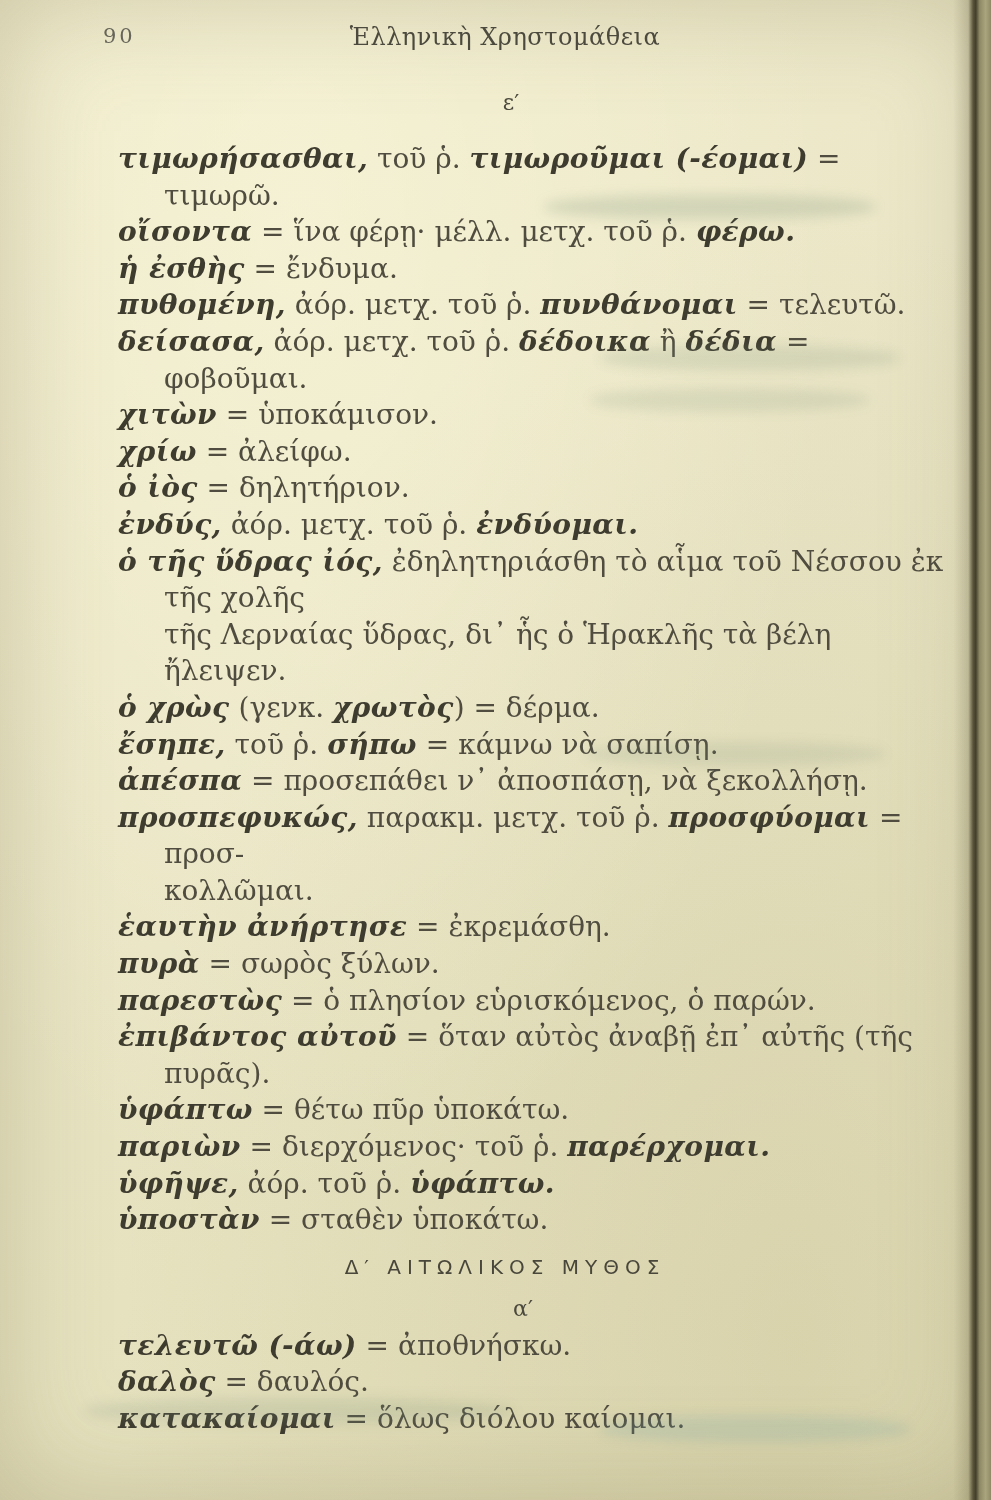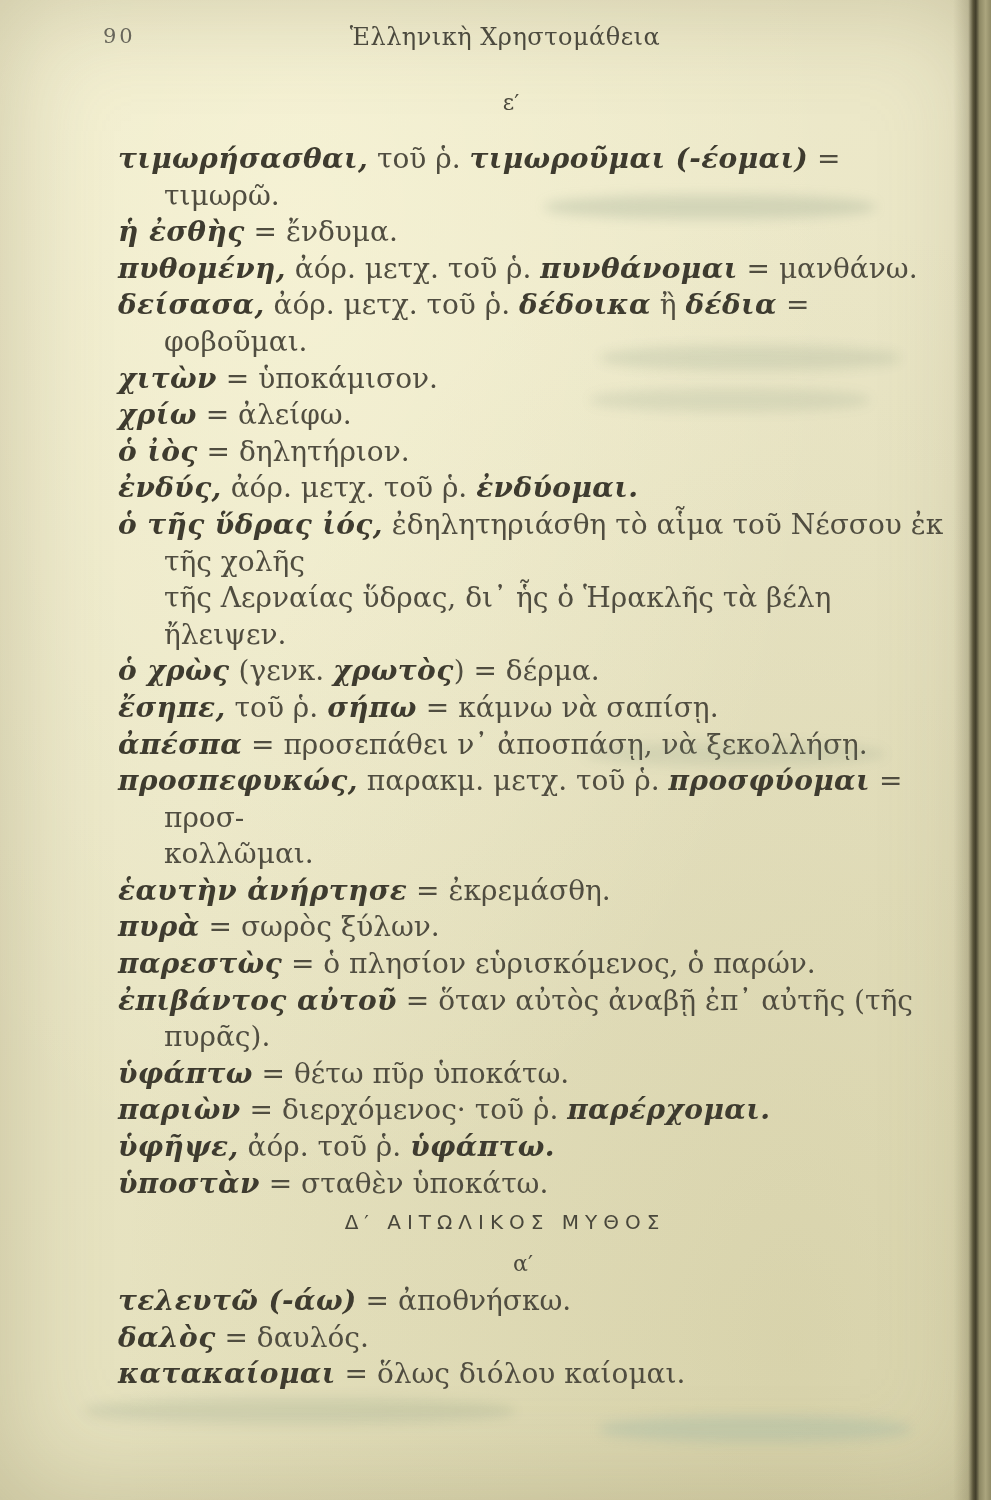--- a/index.html
+++ b/index.html
@@ -31,21 +31,21 @@
   }
   .entry {
     margin:0; font-size:28px; line-height:36.6px;
     padding-left:46px; text-indent:-46px;
   }
   .hw { font-weight:bold; font-style:italic; color:#3e3b2f; letter-spacing:0.4px; }
   .tx { color:#504d40; }
   .heading2 {
     text-align:center; font-family:"DejaVu Sans", sans-serif;
     font-size:20px; letter-spacing:6px; color:#49473b;
-    position:relative; left:-28px; margin:4px 0 0 0; line-height:32px;
+    position:relative; left:-28px; margin:12px 0 0 0; line-height:32px;
   }
   .marker2 { margin:9px 0 3px 0; left:-10px; }
   .edge {
     position:absolute; top:0; right:0; width:38px; height:1500px;
     background:linear-gradient(to right,
       rgba(80,74,44,0) 0%, rgba(80,74,44,0.20) 40%,
       #585339 53%, #423e2b 60%, #8e8965 70%, #aba57e 86%, #8f8a66 100%);
   }
   .ghost {
     position:absolute; filter:blur(6px); border-radius:45%;
@@ -62,22 +62,23 @@
 <body>
 
 <div class="page">
   <span class="pagenum">90</span>
   <div class="title">Ἑλληνικὴ Χρηστομάθεια</div>
 
   <div class="column">
     <div class="marker">ε′</div>
     <div id="list1">
         <p class="entry"><span class="hw">τιμωρήσασθαι,</span><span class="tx"> τοῦ ῥ. </span><span class="hw">τιμωροῦμαι (-έομαι)</span><span class="tx"> = τιμωρῶ.</span></p>
+        <p class="entry"><span class="hw">οἴσοντα</span><span class="tx"> = ἵνα φέρῃ· μέλλ. μετχ. τοῦ ῥ. </span><span class="hw">φέρω.</span></p>
         <p class="entry"><span class="hw">ἡ ἐσθὴς</span><span class="tx"> = ἔνδυμα.</span></p>
-        <p class="entry"><span class="hw">πυθομένη,</span><span class="tx"> ἀόρ. μετχ. τοῦ ῥ. </span><span class="hw">πυνθάνομαι</span><span class="tx"> = μανθάνω.</span></p>
+        <p class="entry"><span class="hw">πυθομένη,</span><span class="tx"> ἀόρ. μετχ. τοῦ ῥ. </span><span class="hw">πυνθάνομαι</span><span class="tx"> = τελευτῶ.</span></p>
         <p class="entry"><span class="hw">δείσασα,</span><span class="tx"> ἀόρ. μετχ. τοῦ ῥ. </span><span class="hw">δέδοικα</span><span class="tx"> ἢ </span><span class="hw">δέδια</span><span class="tx"> = φοβοῦμαι.</span></p>
         <p class="entry"><span class="hw">χιτὼν</span><span class="tx"> = ὑποκάμισον.</span></p>
         <p class="entry"><span class="hw">χρίω</span><span class="tx"> = ἀλείφω.</span></p>
         <p class="entry"><span class="hw">ὁ ἰὸς</span><span class="tx"> = δηλητήριον.</span></p>
         <p class="entry"><span class="hw">ἐνδύς,</span><span class="tx"> ἀόρ. μετχ. τοῦ ῥ. </span><span class="hw">ἐνδύομαι.</span></p>
         <p class="entry"><span class="hw">ὁ τῆς ὕδρας ἰός,</span><span class="tx"> ἐδηλητηριάσθη τὸ αἷμα τοῦ Νέσσου ἐκ τῆς χολῆς</span><br><span class="tx">τῆς Λερναίας ὕδρας, δι᾽ ἧς ὁ Ἡρακλῆς τὰ βέλη ἤλειψεν.</span></p>
         <p class="entry"><span class="hw">ὁ χρὼς</span><span class="tx"> (γενκ. </span><span class="hw">χρωτὸς</span><span class="tx">) = δέρμα.</span></p>
         <p class="entry"><span class="hw">ἔσηπε,</span><span class="tx"> τοῦ ῥ. </span><span class="hw">σήπω</span><span class="tx"> = κάμνω νὰ σαπίσῃ.</span></p>
         <p class="entry"><span class="hw">ἀπέσπα</span><span class="tx"> = προσεπάθει ν᾽ ἀποσπάσῃ, νὰ ξεκολλήσῃ.</span></p>
         <p class="entry"><span class="hw">προσπεφυκώς,</span><span class="tx"> παρακμ. μετχ. τοῦ ῥ. </span><span class="hw">προσφύομαι</span><span class="tx"> = προσ-</span><br><span class="tx">κολλῶμαι.</span></p>

